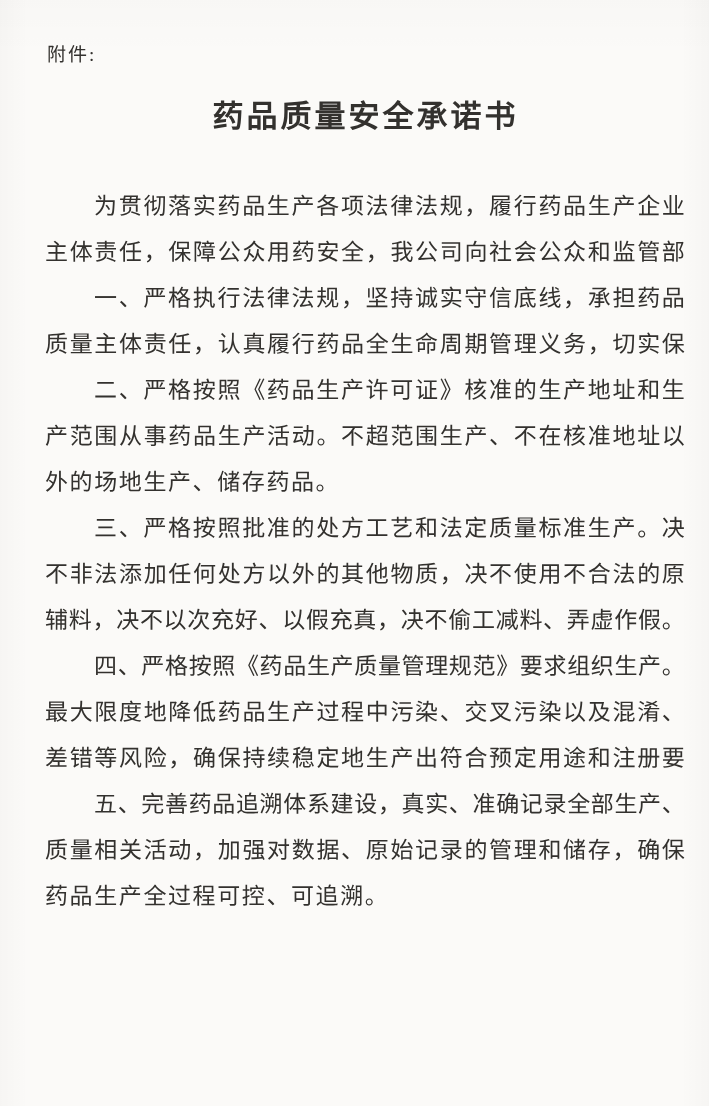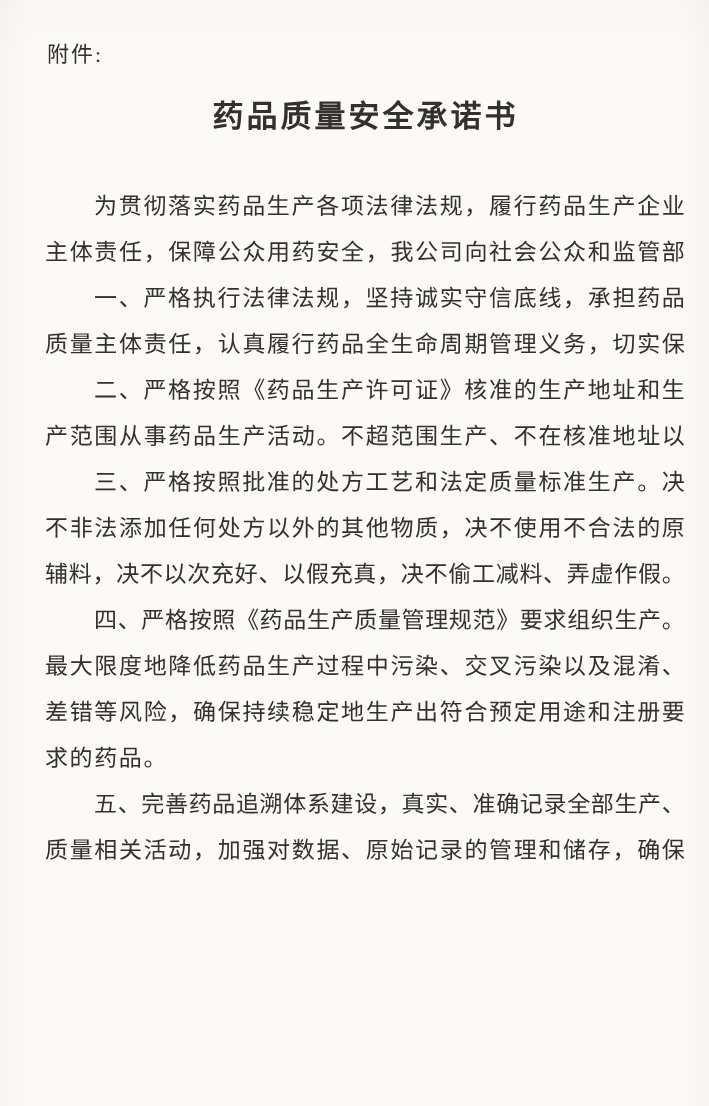--- a/index.html
+++ b/index.html
@@ -21,21 +21,21 @@
       linear-gradient(90deg, rgba(0,0,0,0.018) 0%, rgba(0,0,0,0) 4%, rgba(0,0,0,0) 96%, rgba(0,0,0,0.02) 100%),
       linear-gradient(180deg, rgba(0,0,0,0.012) 0%, rgba(0,0,0,0) 5%);
     color: var(--ink);
     font-family: "Liberation Serif", "DejaVu Serif", serif;
     overflow: hidden;
   }
   .attachment {
     position: absolute;
     left: 47px;
     top: 42px;
-    font-size: 22px;
+    font-size: 19px;
     line-height: 26px;
     letter-spacing: 2px;
   }
   .title {
     position: absolute;
     top: 97px;
     left: 0;
     right: 0;
     margin: 0;
     text-align: center;
@@ -240,20 +240,21 @@
           <span>产</span>
           <span>、</span>
           <span>不</span>
           <span>在</span>
           <span>核</span>
           <span>准</span>
           <span>地</span>
           <span>址</span>
           <span>以</span>
         </div>
+        <div class="line plain">外的场地生产、储存药品。</div>
       </div>
       <div class="paragraph">
         <div class="line justify indent">
           <span>三</span>
           <span>、</span>
           <span>严</span>
           <span>格</span>
           <span>按</span>
           <span>照</span>
           <span>批</span>
@@ -410,21 +411,20 @@
           <span>合</span>
           <span>预</span>
           <span>定</span>
           <span>用</span>
           <span>途</span>
           <span>和</span>
           <span>注</span>
           <span>册</span>
           <span>要</span>
         </div>
-        <div class="line plain">求的药品。</div>
       </div>
       <div class="paragraph">
         <div class="line justify indent">
           <span>五</span>
           <span>、</span>
           <span>完</span>
           <span>善</span>
           <span>药</span>
           <span>品</span>
           <span>追</span>
@@ -468,15 +468,16 @@
           <span>的</span>
           <span>管</span>
           <span>理</span>
           <span>和</span>
           <span>储</span>
           <span>存</span>
           <span>，</span>
           <span>确</span>
           <span>保</span>
         </div>
+        <div class="line plain">药品生产全过程可控、可追溯。</div>
       </div>
     </div>
 </div>
 
 </body></html>

